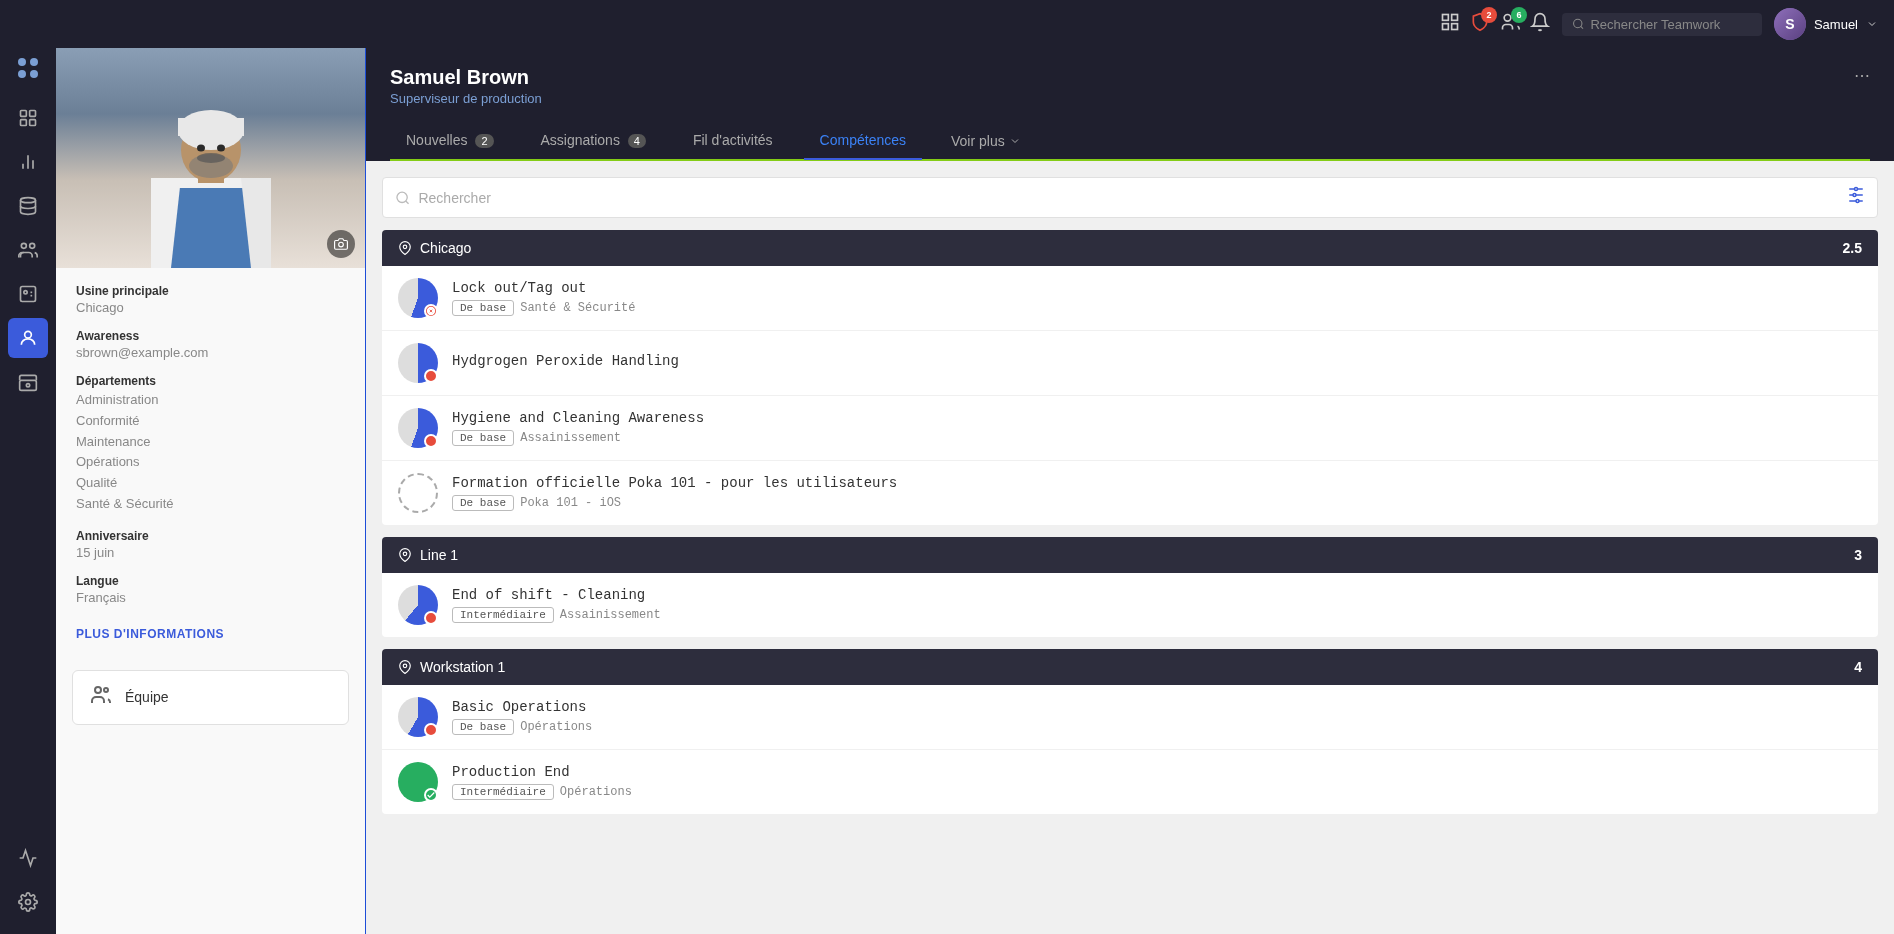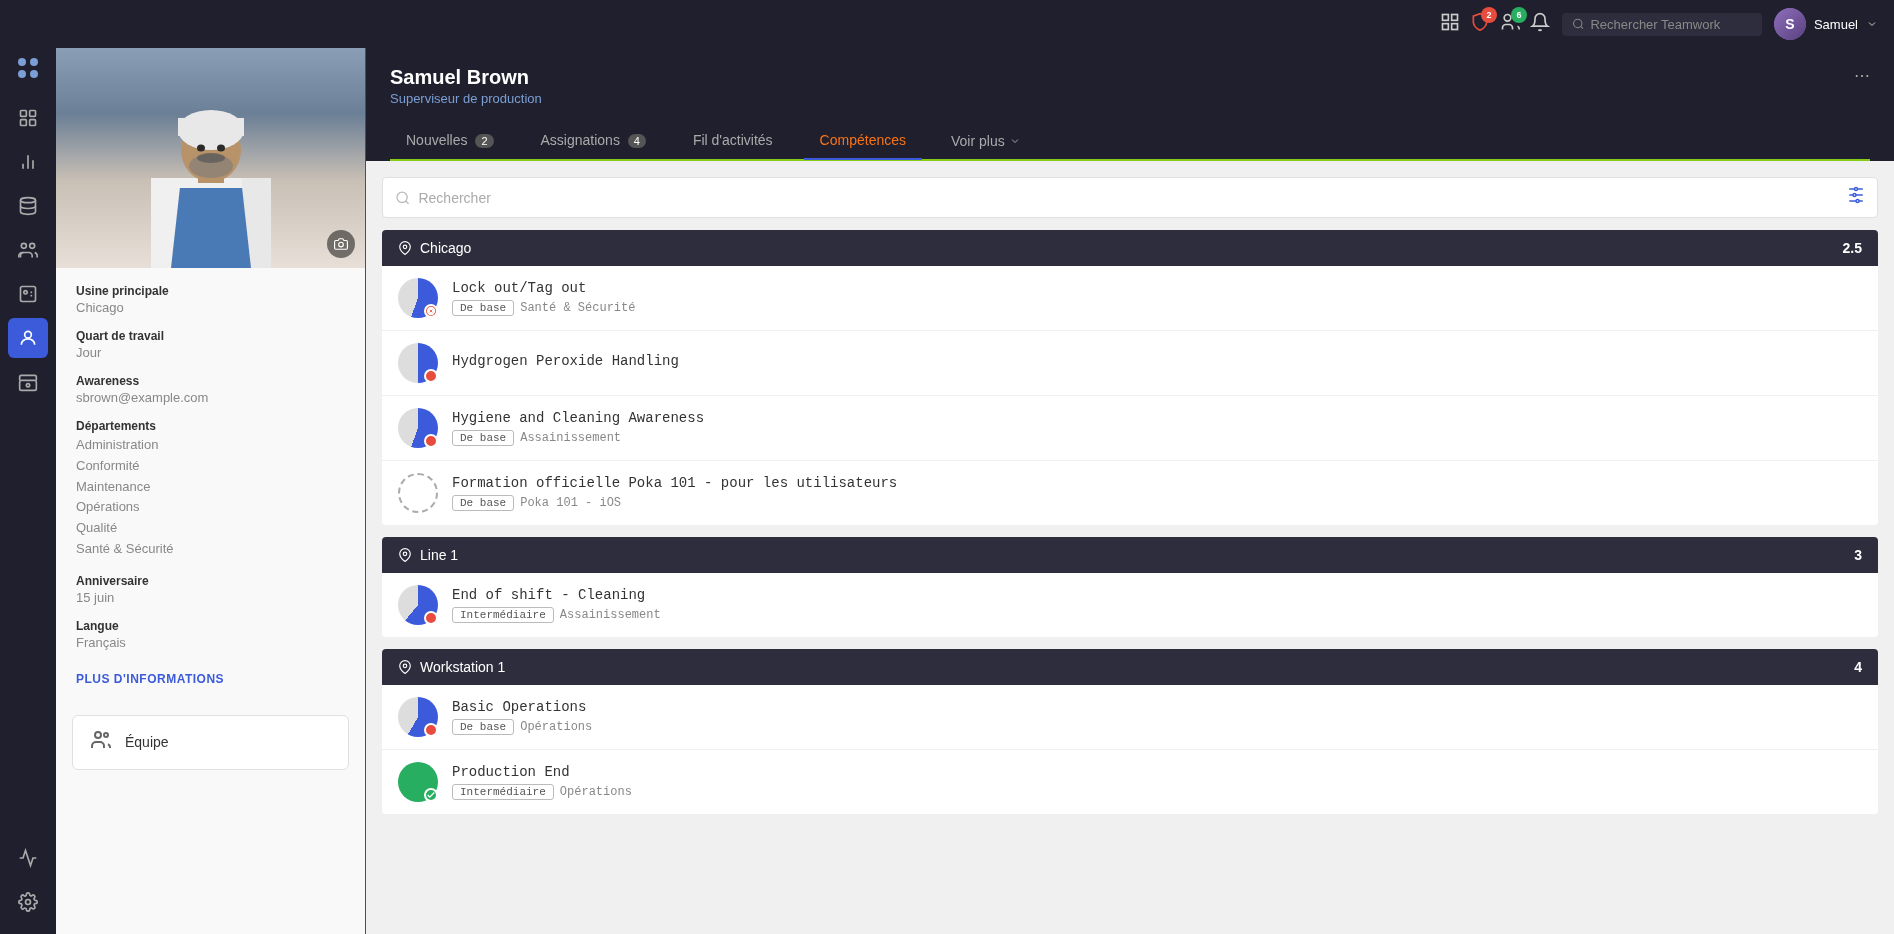--- a/index.html
+++ b/index.html
@@ -99,21 +99,21 @@
     .profile-header {
       background: #1f1f2e; color: #fff; padding: 18px 24px 0 24px; flex-shrink: 0;
     }
     .profile-name { font-size: 20px; font-weight: 600; }
     .profile-title { color: #7b9fd4; font-size: 13px; margin-top: 2px; margin-bottom: 16px; }
     .profile-tabs { display: flex; gap: 15px; border-bottom: 2px solid #84cc16; }
     .tab {
       padding: 10px 16px; font-size: 14px; color: #aaa; cursor: pointer;
       border-bottom: 2px solid transparent; margin-bottom: -1px; white-space: nowrap;
     }
-    .tab.active { color: #f97316; border-bottom-color: #3b5bdb; }
+    .tab.active { color: #3b82f6; border-bottom-color: #3b5bdb; }
     .tab-badge { background: #555; color: #fff; border-radius: 10px; padding: 1px 6px; font-size: 11px; margin-left: 4px; }
     .more-tabs { display: flex; align-items: center; gap: 4px; padding: 10px 14px; color: #aaa; cursor: pointer; font-size: 14px; }
 
     
     .content-area { flex: 1; overflow-y: auto; background: #f0f0f0; padding: 16px; }
 
     
     .content-search {
       background: #fff; border-radius: 4px; display: flex; align-items: center;
       padding: 8px 12px; gap: 8px; margin-bottom: 12px; border: 1px solid #e0e0e0;
@@ -343,24 +343,20 @@
           <path d="M23 19a2 2 0 01-2 2H3a2 2 0 01-2-2V8a2 2 0 012-2h4l2-3h6l2 3h4a2 2 0 012 2z"></path>
           <circle cx="12" cy="13" r="4"></circle>
         </svg>
       </div>
     </div>
 
     <div class="profile-info">
       <div class="info-group">
         <div class="info-label">Usine principale</div>
         <div class="info-value">Chicago</div>
-      </div>
-      <div class="info-group">
-        <div class="info-label">Quart de travail</div>
-        <div class="info-value">Jour</div>
       </div>
       <div class="info-group">
         <div class="info-label">Awareness</div>
         <div class="info-value">sbrown@example.com</div>
       </div>
       <div class="info-group">
         <div class="info-label">Départements</div>
         <ul class="dept-list">
           <li>Administration</li>
           <li>Conformité</li>

